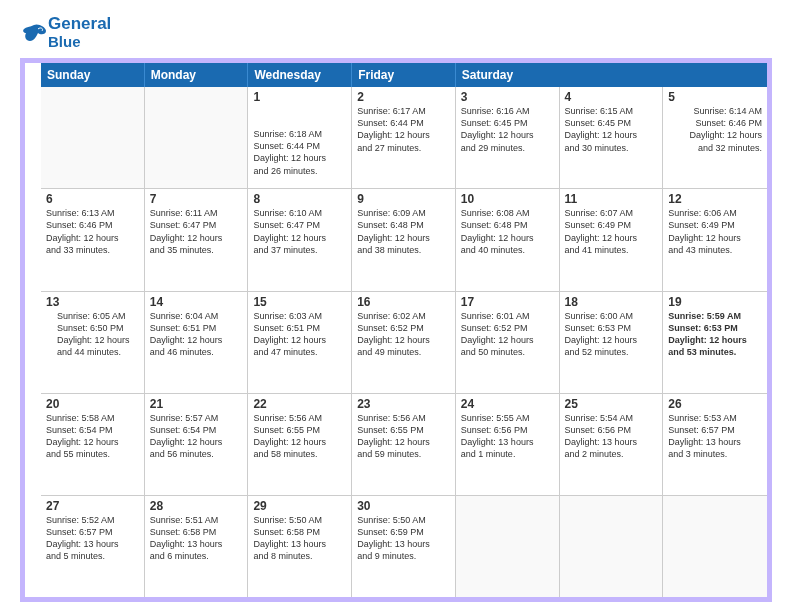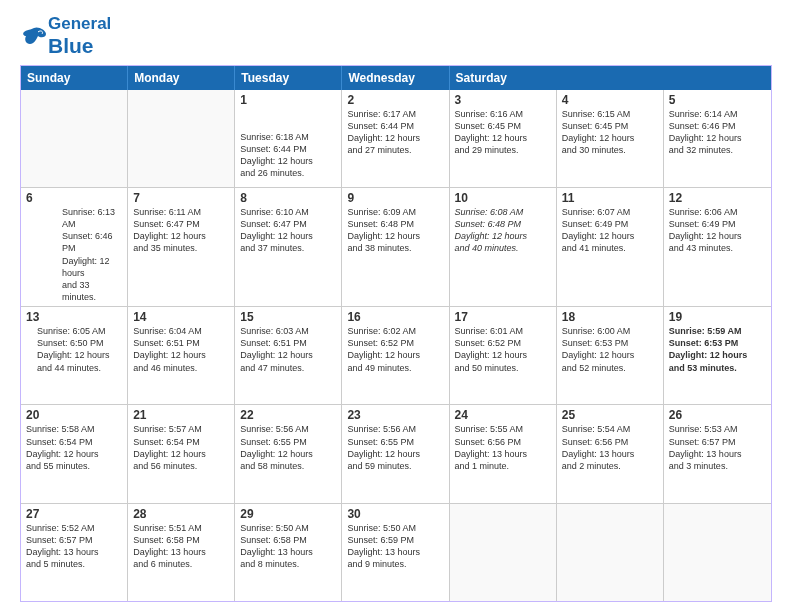--- a/index.html
+++ b/index.html
@@ -39,23 +39,24 @@
       font-weight: bold;
       color: #333;
       line-height: 1.1;
     }
     .location {
       font-size: 15px;
       color: #555;
     }
     .calendar {
       flex: 1;
-      border: 1px solid #c4b5fd;
+      border: 5px solid #c4b5fd;
       display: flex;
       flex-direction: column;
+      padding-left: 16px;
     }
     .cal-header {
       display: grid;
       grid-template-columns: repeat(7, 1fr);
       background: #1a6ab1;
     }
     .cal-header-cell {
       color: #fff;
       font-size: 12px;
       font-weight: bold;
@@ -104,35 +105,35 @@
 
 <div class="page">
   <div class="header">
     <div class="logo">
       <svg class="logo-bird" viewBox="0 0 28 24" fill="none">
         <path d="M14 4 C18 2, 26 6, 26 10 C26 14, 20 14, 18 12 C16 16, 14 20, 10 20 C6 20, 4 16, 6 12 C4 12, 2 10, 4 8 C6 6, 10 6, 14 4Z" fill="#1a6ab1"></path>
         <path d="M18 8 C20 6, 24 7, 22 10" stroke="#fff" stroke-width="1" fill="none"></path>
       </svg>
       <div>
         <div style="font-size:17px;font-weight:bold;color:#1a6ab1;line-height:1.1;">General</div>
-        <div style="font-size:21px;font-weight:bold;color:#1a6ab1;line-height:1.1;">Blue</div>
+        <div style="font-size:15px;font-weight:bold;color:#1a6ab1;line-height:1.1;">Blue</div>
       </div>
     </div>
     <div class="title-block">
       <div class="month-title"></div>
       <div class="location"></div>
     </div>
   </div>
 
   <div class="calendar">
     <div class="cal-header">
     <div class="cal-header-cell">Sunday</div>
         <div class="cal-header-cell">Monday</div>
-        <div class="cal-header-cell">Tuesday</div>
         <div class="cal-header-cell">Wednesday</div>
+        <div class="cal-header-cell">Friday</div>
         <div class="cal-header-cell">Saturday</div>
       </div>
     <div class="cal-body">
     <div class="cal-row">
           <div class="cal-cell empty"></div>
           <div class="cal-cell empty"></div>
           <div class="cal-cell">
             <div class="day-num">1</div>
             <div class="cell-text" style="white-space: pre-line; margin-top: 24px;">Sunrise: 6:18 AM
 Sunset: 6:44 PM
@@ -155,30 +156,30 @@
           </div>
           <div class="cal-cell">
             <div class="day-num">4</div>
             <div class="cell-text" style="white-space: pre-line;">Sunrise: 6:15 AM
 Sunset: 6:45 PM
 Daylight: 12 hours
 and 30 minutes.</div>
           </div>
           <div class="cal-cell">
             <div class="day-num">5</div>
-            <div class="cell-text" style="white-space: pre-line;">Sunrise: 6:14 AM
+            <div class="cell-text" style="white-space: pre-line; text-align: right;">Sunrise: 6:14 AM
 Sunset: 6:46 PM
 Daylight: 12 hours
 and 32 minutes.</div>
           </div>
         </div>
         <div class="cal-row">
           <div class="cal-cell">
             <div class="day-num">6</div>
-            <div class="cell-text" style="white-space: pre-line; margin-left: 36px;">Sunrise: 6:13 AM
+            <div class="cell-text" style="white-space: pre-line;">Sunrise: 6:13 AM
 Sunset: 6:46 PM
 Daylight: 12 hours
 and 33 minutes.</div>
           </div>
           <div class="cal-cell">
             <div class="day-num">7</div>
             <div class="cell-text" style="white-space: pre-line;">Sunrise: 6:11 AM
 Sunset: 6:47 PM
 Daylight: 12 hours
 and 35 minutes.</div>
@@ -192,21 +193,21 @@
           </div>
           <div class="cal-cell">
             <div class="day-num">9</div>
             <div class="cell-text" style="white-space: pre-line;">Sunrise: 6:09 AM
 Sunset: 6:48 PM
 Daylight: 12 hours
 and 38 minutes.</div>
           </div>
           <div class="cal-cell">
             <div class="day-num">10</div>
-            <div class="cell-text" style="white-space: pre-line; font-style: italic;">Sunrise: 6:08 AM
+            <div class="cell-text" style="white-space: pre-line;">Sunrise: 6:08 AM
 Sunset: 6:48 PM
 Daylight: 12 hours
 and 40 minutes.</div>
           </div>
           <div class="cal-cell">
             <div class="day-num">11</div>
             <div class="cell-text" style="white-space: pre-line;">Sunrise: 6:07 AM
 Sunset: 6:49 PM
 Daylight: 12 hours
 and 41 minutes.</div>

